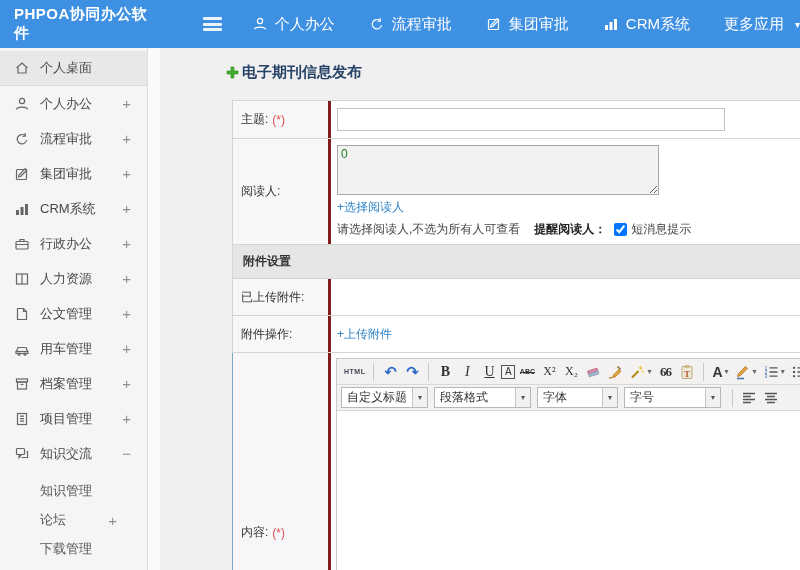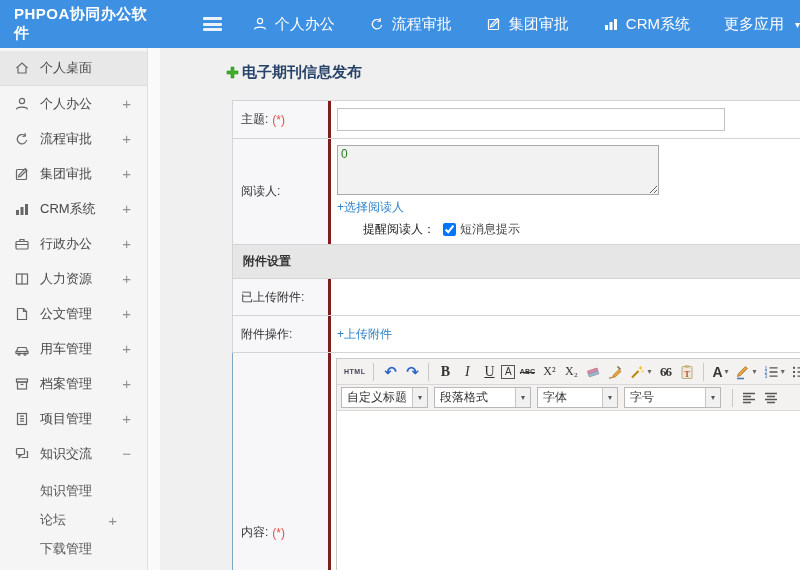--- a/index.html
+++ b/index.html
@@ -44,21 +44,21 @@
     font-size:12px; color:#333; display:flex; align-items:center; flex:0 0 98px; }
   .f-cell { flex:1; padding:6px; font-size:12px; }
   .req { color:#e05050; margin-left:4px; }
   .row-subject { height:38px; }
   .row-subject .f-cell { display:flex; align-items:center; }
   .subject-input { width:388px; height:23px; border:1px solid #c3c3c3; background:#fff; padding:0 4px; font-size:12px; }
   .readers-ta { width:322px; height:50px; border:1px solid #a9a9a9; background:#f2f2f2;
     color:#1e7d1e; font-size:12px; padding:1px 3px; resize:both; font-family:inherit; display:block; }
   .lnk { color:#2f82c6; font-size:12px; text-decoration:none; cursor:pointer; display:inline-block; margin-top:4px; }
   .hint-line { margin-top:5px; font-size:12px; color:#444; display:flex; align-items:center; }
-  .hint-bold { font-weight:normal; color:#222; margin-left:26px; }
+  .hint-bold { font-weight:bold; color:#222; margin-left:14px; }
   .hint-line input { margin:0 4px 0 8px; }
   .sect-row { height:34px; background:#e6e6e6; display:flex; align-items:center;
     border-bottom:1px solid #d4d4d4; border-left:1px solid #d4d4d4; border-right:1px solid #d4d4d4; }
   .sect-title { font-size:12px; font-weight:bold; color:#333; padding-left:10px; }
   .row-upld { height:37px; } .row-ops { height:37px; }
   .row-upld .f-cell,.row-ops .f-cell { display:flex; align-items:center; }
   .row-ops .lnk { margin-top:0;text-align:center; }
   .row-content { height:360px; border-left-color:#7fa8c4; }
 
   
@@ -310,20 +310,21 @@
             <input class="subject-input" type="text" value="" style="">
           </div>
         </div>
 
         <div class="f-row">
           <div class="f-label">阅读人:</div>
           <div class="f-cell">
             <textarea class="readers-ta" style="">0</textarea>
             <a class="lnk">+选择阅读人</a>
             <div class="hint-line">
+              <span>请选择阅读人,不选为所有人可查看</span>
               <span class="hint-bold">提醒阅读人：</span>
               <input type="checkbox" checked="" style="">
               <span>短消息提示</span>
             </div>
           </div>
         </div>
 
         <div class="sect-row">
           <span class="sect-title">附件设置</span>
         </div>

